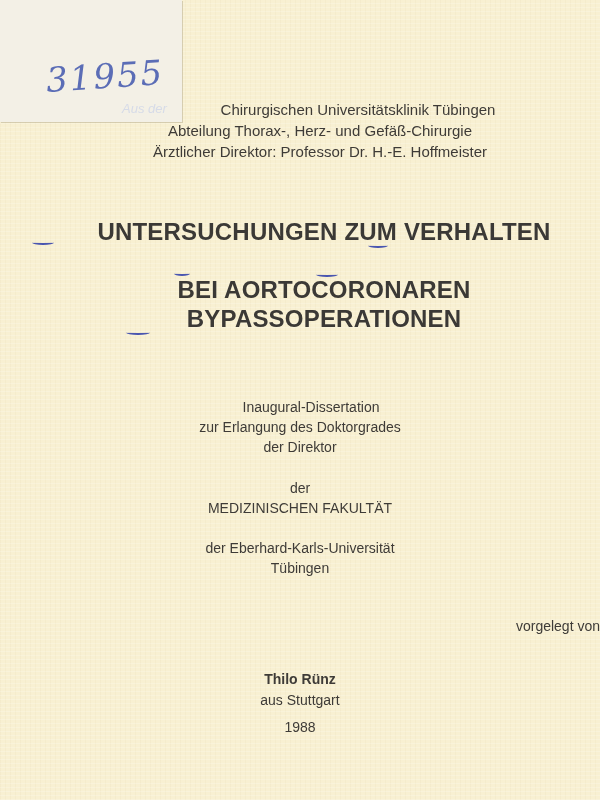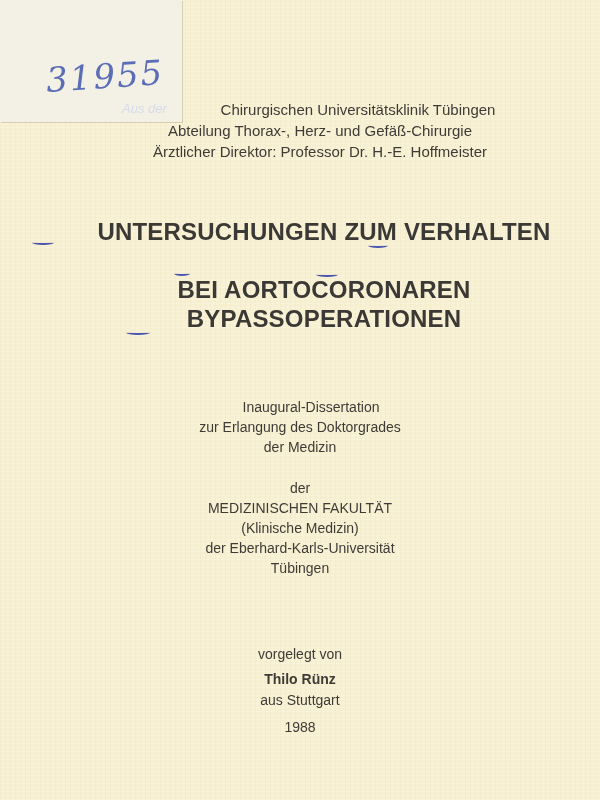--- a/index.html
+++ b/index.html
@@ -96,26 +96,25 @@
   <div class="line title" style="top:305px;">BYPASSOPERATIONEN</div>
 
   <div class="u-mark" style="left:32px; top:240px; width:22px;"></div>
   <div class="u-mark" style="left:368px; top:243px; width:20px;"></div>
   <div class="u-mark" style="left:174px; top:271px; width:16px;"></div>
   <div class="u-mark" style="left:316px; top:272px; width:22px;"></div>
   <div class="u-mark" style="left:126px; top:330px; width:24px;"></div>
 
   <div class="line body-text" style="top:399px;padding-left:11px;">Inaugural-Dissertation</div>
   <div class="line body-text" style="top:419px;">zur Erlangung des Doktorgrades</div>
-  <div class="line body-text" style="top:439px;">der Medizin</div>
+  <div class="line body-text" style="top:439px;">der Direktor</div>
 
   <div class="line body-text" style="top:480px;">der</div>
   <div class="line body-text" style="top:500px;">MEDIZINISCHEN FAKULTÄT</div>
-  <div class="line body-text" style="top:520px;">(Klinische Medizin)</div>
   <div class="line body-text" style="top:540px;">der Eberhard-Karls-Universität</div>
   <div class="line body-text" style="top:560px;">Tübingen</div>
 
-  <div class="line body-text" style="top:646px;">vorgelegt von</div>
+  <div class="line body-text" style="top:618px;text-align:right;">vorgelegt von</div>
   <div class="line body-text" style="top:671px; font-weight:bold;">Thilo Rünz</div>
   <div class="line body-text" style="top:692px;">aus Stuttgart</div>
   <div class="line body-text" style="top:719px;">1988</div>
 
 </div>
 
 </body></html>

